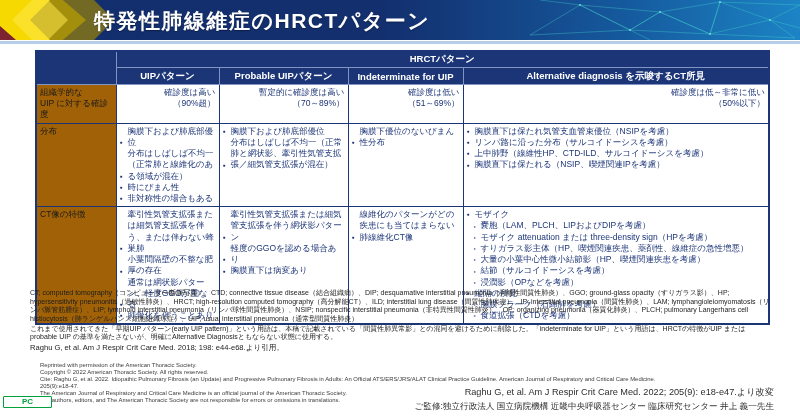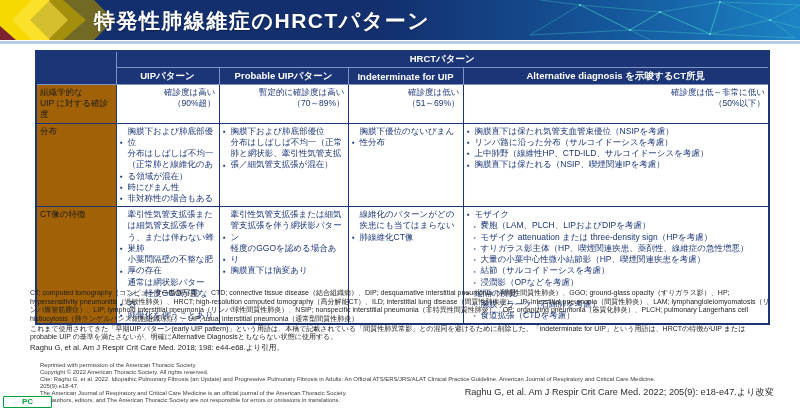--- a/index.html
+++ b/index.html
@@ -276,15 +276,16 @@
     <div>Reprinted with permission of the American Thoracic Society.</div>
     <div>Copyright © 2022 American Thoracic Society. All rights reserved.</div>
     <div>Cite: Raghu G, et al. 2022. Idiopathic Pulmonary Fibrosis (an Update) and Progressive Pulmonary Fibrosis in Adults: An Official ATS/ERS/JRS/ALAT Clinical Practice Guideline. American Journal of Respiratory and Critical Care Medicine. 205(9):e18-47.</div>
     <div>The American Journal of Respiratory and Critical Care Medicine is an official journal of the American Thoracic Society.</div>
     <div>The authors, editors, and The American Thoracic Society are not responsible for errors or omissions in translations.</div>
   </div>
   <div class="pc-badge">PC</div>
 
   <div class="footer-right">
     <div class="cite2022">Raghu G, et al. Am J Respir Crit Care Med. 2022; 205(9): e18-e47.より改変</div>
+    <div class="supervisor">ご監修:独立行政法人 国立病院機構 近畿中央呼吸器センター 臨床研究センター 井上 義一先生</div>
   </div>
 
 </div>
 
 </body></html>

